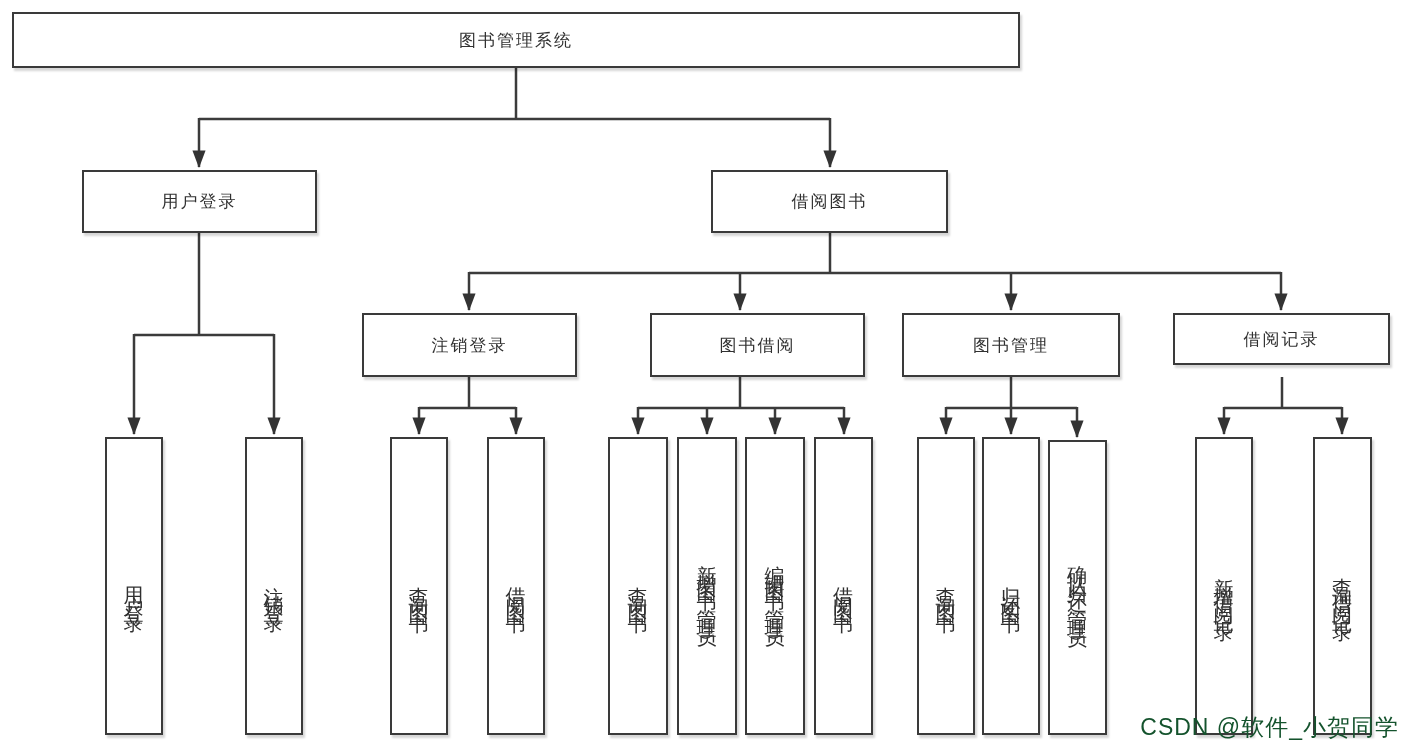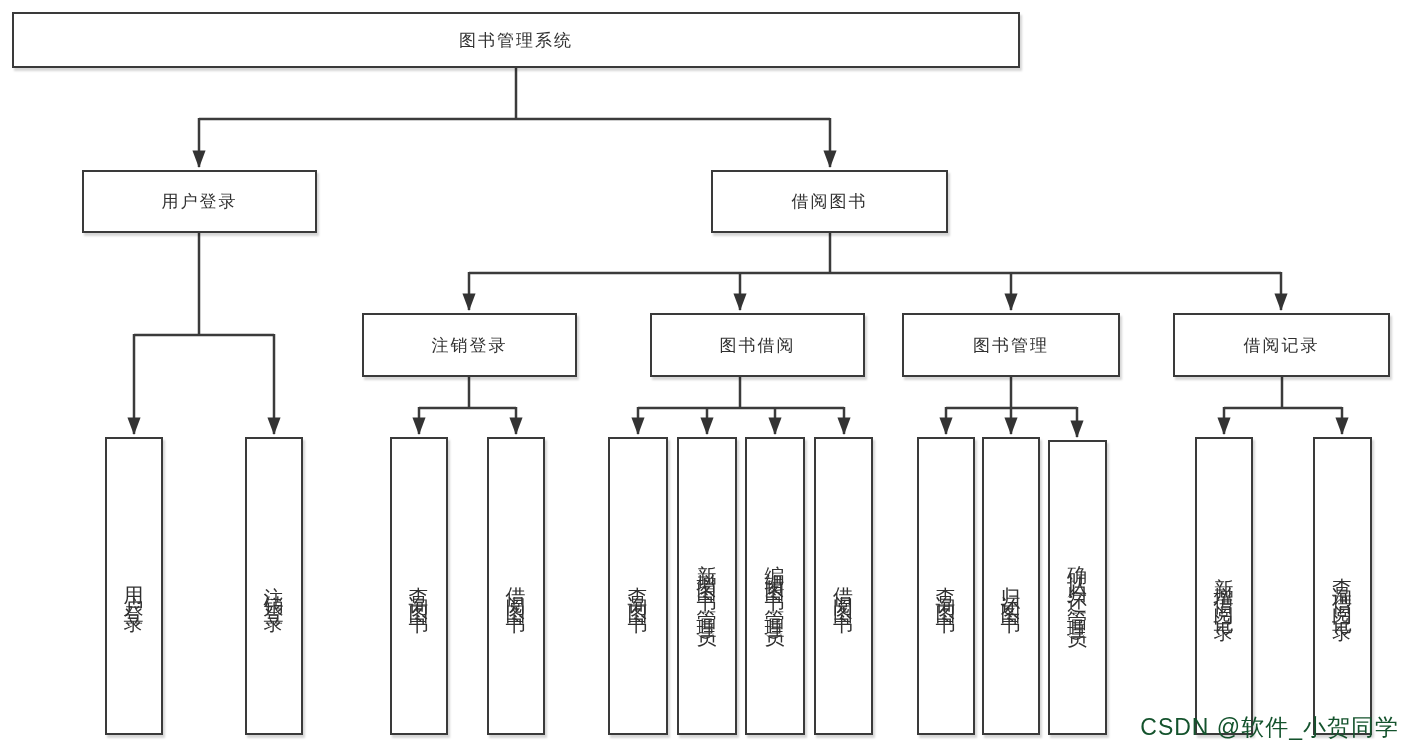--- a/index.html
+++ b/index.html
@@ -32,21 +32,21 @@
     line-height:1;
     padding-top:6px;
   }
   
   #n-root        {left:12px;  top:12px;  width:1008px; height:56px;}
   #n-user-login  {left:82px;  top:170px; width:235px;  height:63px;}
   #n-book-mgmt   {left:711px; top:170px; width:237px;  height:63px;}
   #n-new-book    {left:362px; top:313px; width:215px;  height:64px;}
   #n-book-borrow {left:650px; top:313px; width:215px;  height:64px;}
   #n-current     {left:902px; top:313px; width:218px;  height:64px;}
-  #n-records     {left:1173px;top:313px; width:217px;  height:64px;}
+  #n-records     {left:1173px;top:313px; width:217px;  height:52px;}
   #l-user-login  {left:105px; top:437px; width:58px; height:298px;}
   #l-logout      {left:245px; top:437px; width:58px; height:298px;}
   #l-query-rec   {left:390px; top:437px; width:58px; height:298px;}
   #l-borrow-rec  {left:487px; top:437px; width:58px; height:298px;}
   #l-query-book  {left:608px; top:437px; width:60px; height:298px;}
   #l-add-book    {left:677px; top:437px; width:60px; height:298px;}
   #l-edit-book   {left:745px; top:437px; width:60px; height:298px;}
   #l-borrow-book {left:814px; top:437px; width:59px; height:298px;}
   #l-query-cur   {left:917px; top:437px; width:58px; height:298px;}
   #l-return-book {left:982px; top:437px; width:58px; height:298px;}

